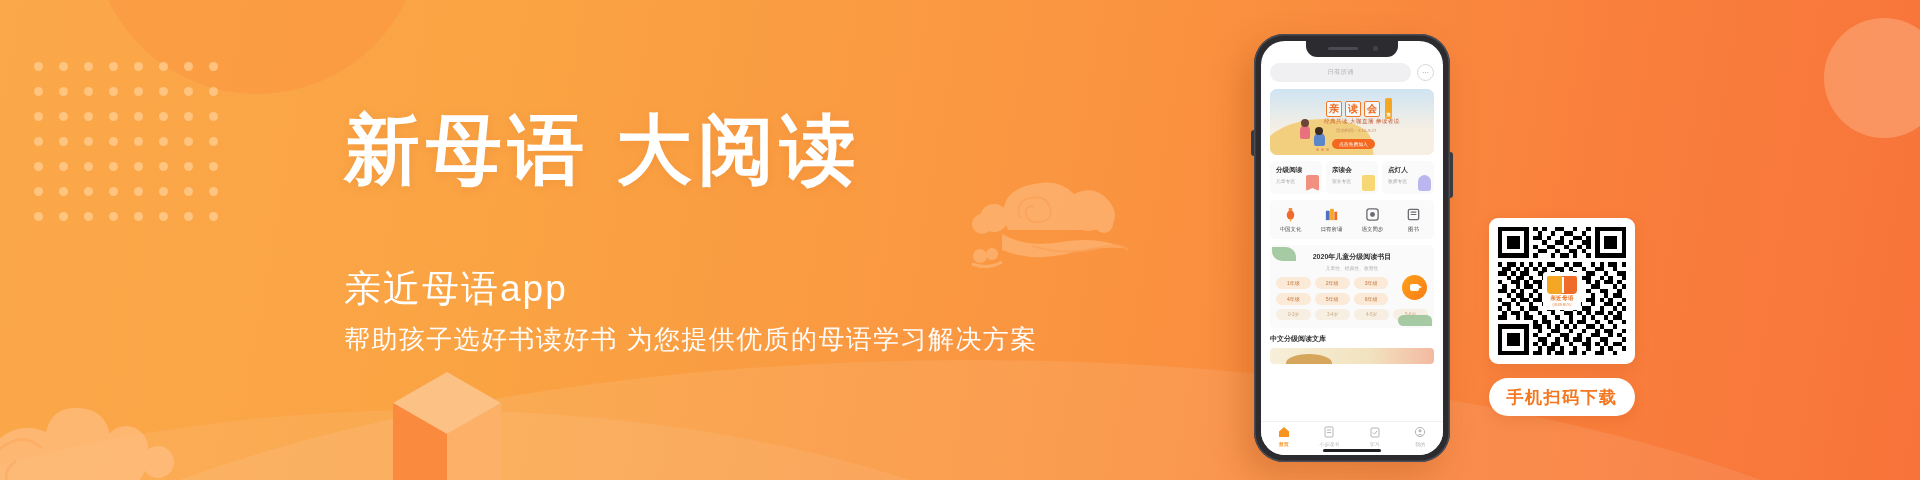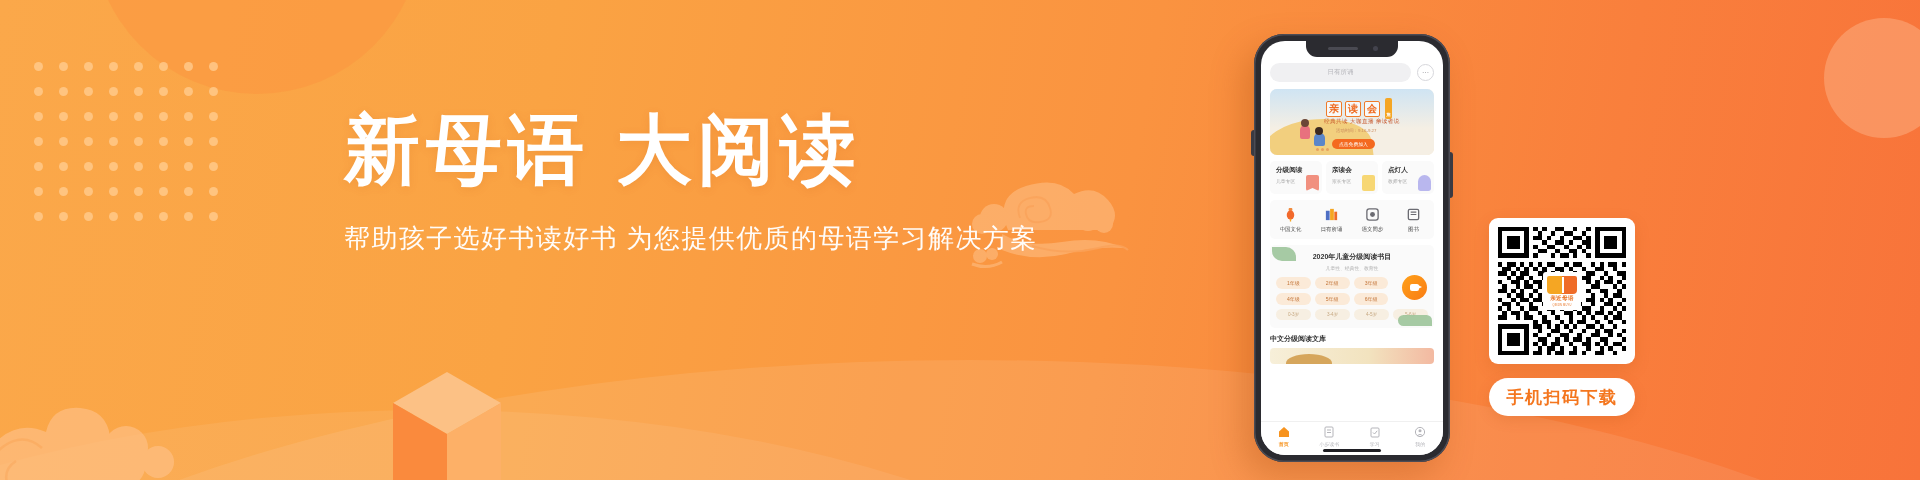--- a/index.html
+++ b/index.html
@@ -50,21 +50,21 @@
     text-shadow:0 2px 10px rgba(180,70,0,.12);
     white-space:nowrap;
     margin-top:20px;
   }
   .headline .gap{ display:inline-block; width:26px; }
   .appname{
     margin-top:68px; font-size:37px; font-weight:300; letter-spacing:2px;
     color:#FFFFFF; white-space:nowrap;
   }
   .tagline{
-    margin-top:25px; font-size:26px; font-weight:300; letter-spacing:1.4px;
+    margin-top:8px; font-size:26px; font-weight:300; letter-spacing:1.4px;
     color:rgba(255,255,255,.97); white-space:nowrap;
   }
 
   
   .phone{
     position:absolute; left:1254px; top:34px; width:196px; height:428px;
     background:#2b2b30; border-radius:30px; padding:7px;
     box-shadow:-10px 14px 34px rgba(150,60,0,.28), inset 0 0 0 1.5px #4c4c55;
   }
   .phone:before{ 
@@ -317,20 +317,21 @@
   <svg class="cube" viewBox="0 0 118 110">
     <polygon points="59,2 113,33 59,64 5,33" fill="#FCC185"></polygon>
     <polygon points="5,33 59,64 59,110 5,110" fill="#FA8A3D"></polygon>
     <polygon points="113,33 113,110 59,110 59,64" fill="#FDB067"></polygon>
   </svg>
 
   <div class="copy">
     <div class="headline">
       <span>新母语</span><span class="gap"></span><span>大阅读</span>
     </div>
+    <div class="appname">亲近母语app</div>
     <div class="tagline">帮助孩子选好书读好书 为您提供优质的母语学习解决方案</div>
   </div>
 
   <div class="phone">
     <div class="screen">
       <div class="notch">
         <span class="spk"></span>
         <span class="cam"></span>
       </div>
 

